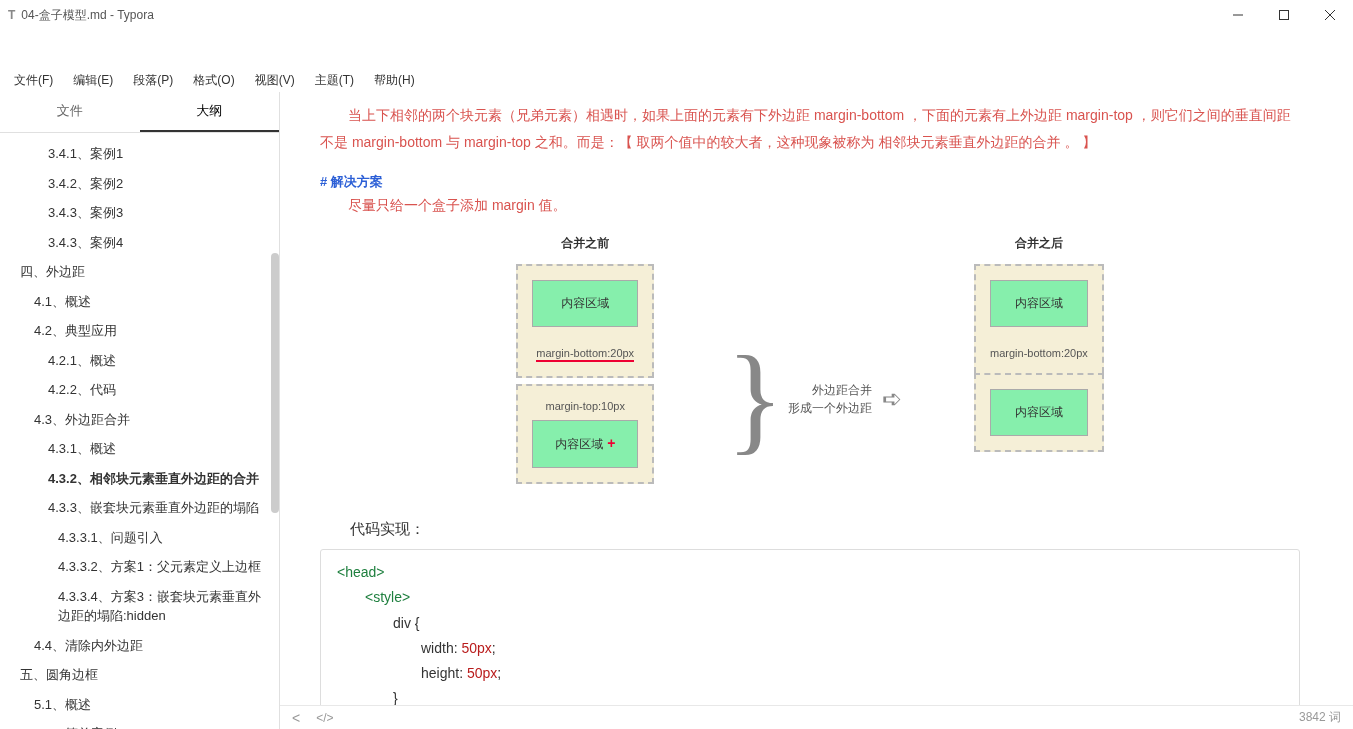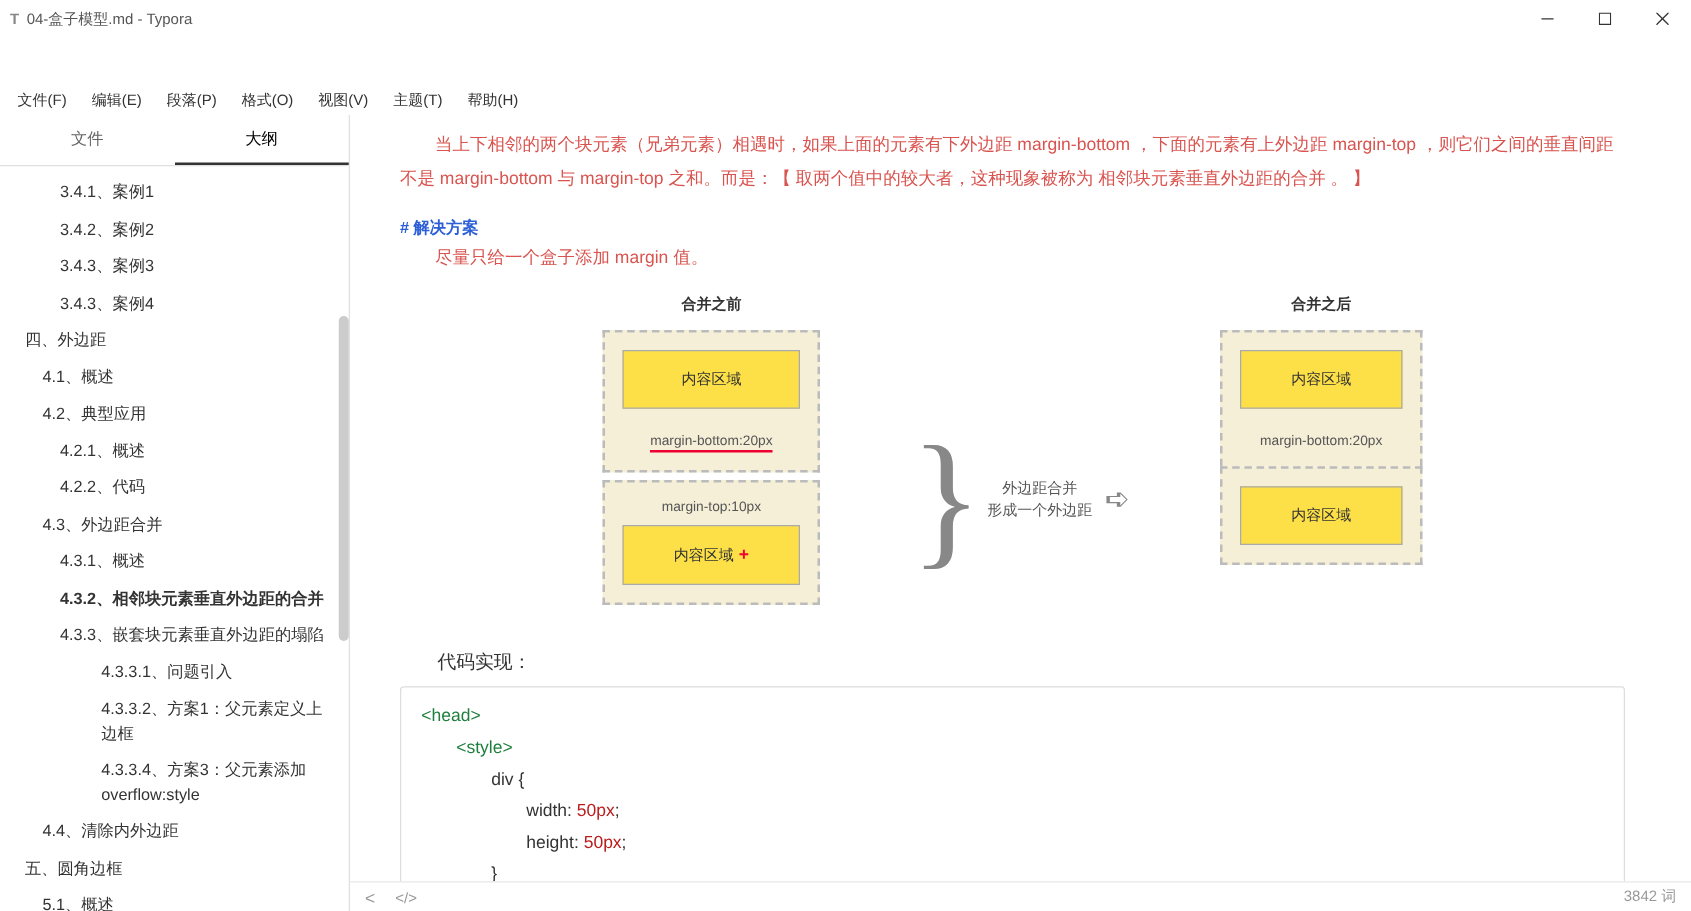--- a/index.html
+++ b/index.html
@@ -20,37 +20,37 @@
 .sidebar-tabs { display: flex; border-bottom: 1px solid #e0e0e0; }
 .sidebar-tab { flex: 1; text-align: center; padding: 10px 0; font-size: 13px; color: #666; }
 .sidebar-tab.active { color: #000; border-bottom: 2px solid #333; font-weight: 500; }
 
 .outline { flex: 1; overflow-y: auto; padding: 6px 0; position: relative; }
 .outline-item { padding: 5px 10px 5px 0; font-size: 13px; color: #333; line-height: 1.5; }
 .outline-item.active { font-weight: bold; }
 .lvl-1 { padding-left: 20px; }
 .lvl-2 { padding-left: 34px; }
 .lvl-3 { padding-left: 48px; }
-.lvl-4 { padding-left: 81px; }
+.lvl-4 { padding-left: 58px; }
 .outline-scrollbar { position: absolute; right: 0; top: 120px; width: 8px; height: 260px; background: #ccc; border-radius: 4px; }
 
 .content { flex: 1; overflow: auto; position: relative; }
 .content-inner { padding: 0 40px 20px 40px; max-width: 1060px; }
 
 .quote-block { border-left: 0px solid #ddd; padding: 0 0 0 0; margin-top: 10px; color: #d9534f; line-height: 1.9; font-size: 14px; }
 .quote-indent { text-indent: 2em; }
 
 .solution-title { color: #2c5fd6; margin: 18px 0 6px 0; font-size: 13px; font-weight: bold; }
 .solution-text { color: #d9534f; margin-left: 28px; font-size: 14px; }
 
 .diagram-wrap { display: flex; justify-content: center; gap: 72px; margin: 20px 0 30px 0; align-items: flex-start; }
 .diagram-col { text-align: center; }
 .diagram-title { font-size: 12px; font-weight: bold; margin-bottom: 12px; }
 .dashed-box { border: 2px dashed #bbb; background: #f5efd7; padding: 14px; margin-bottom: 6px; }
-.solid-box { border: 1px solid #aaa; background: #fde047; padding: 14px 40px; font-size: 12px; }
+.solid-box { border: 1px solid #aaa; background: #86efac; padding: 14px 22px; font-size: 12px; }
 .margin-label { font-size: 11px; color: #555; text-align: center; margin-top: 20px; font-family: Arial; }
 .red-underline { border-bottom: 2px solid #e03; display: inline-block; padding-bottom: 1px; }
 .red-plus { color: #e03; font-weight: bold; font-size: 14px; margin-left: 4px; }
 .brace-col { display: flex; align-items: center; font-size: 12px; color: #555; margin-top: 110px; }
 .brace { font-size: 120px; color: #888; line-height: 0.9; font-family: serif; margin-right: 4px; }
 .arrow-shape { display: inline-block; margin-left: 10px; color: #888; font-size: 24px; }
 .dbox-merged { border: 2px dashed #bbb; background: #f5efd7; padding: 14px; }
 .dbox-merged.top { border-bottom: none; }
 .dbox-merged.bottom { border-top: 2px dashed #bbb; }
 
@@ -117,21 +117,21 @@
         <div class="outline-item lvl-2">4.1、概述</div>
         <div class="outline-item lvl-2">4.2、典型应用</div>
         <div class="outline-item lvl-3">4.2.1、概述</div>
         <div class="outline-item lvl-3">4.2.2、代码</div>
         <div class="outline-item lvl-2">4.3、外边距合并</div>
         <div class="outline-item lvl-3">4.3.1、概述</div>
         <div class="outline-item lvl-3 active">4.3.2、相邻块元素垂直外边距的合并</div>
         <div class="outline-item lvl-3">4.3.3、嵌套块元素垂直外边距的塌陷</div>
         <div class="outline-item lvl-4">4.3.3.1、问题引入</div>
         <div class="outline-item lvl-4">4.3.3.2、方案1：父元素定义上边框</div>
-        <div class="outline-item lvl-4">4.3.3.4、方案3：父元素添加overflow:style</div>
+        <div class="outline-item lvl-4">4.3.3.4、方案3：嵌套块元素垂直外边距的塌陷:hidden</div>
         <div class="outline-item lvl-2">4.4、清除内外边距</div>
         <div class="outline-item lvl-1">五、圆角边框</div>
         <div class="outline-item lvl-2">5.1、概述</div>
         <div class="outline-item lvl-2">5.2、简单案例</div>
         <div class="outline-scrollbar"></div>
       </div>
   </div>
 
   <div class="content">
     <div class="content-inner">
@@ -151,21 +151,21 @@
             <div class="margin-label"><span class="red-underline">margin-bottom:20px</span></div>
           </div>
           <div class="dashed-box">
             <div class="margin-label" style="margin-top:0;margin-bottom:8px;">margin-top:10px</div>
             <div class="solid-box"><span>内容区域</span><span class="red-plus">+</span></div>
           </div>
         </div>
 
         <div class="brace-col">
           <span class="brace">}</span>
-          <div style="text-align:center;line-height:1.5;">
+          <div style="text-align:right;line-height:1.5;">
             <div>外边距合并</div>
             <div>形成一个外边距</div>
           </div>
           <span class="arrow-shape">➪</span>
         </div>
 
         <div class="diagram-col">
           <div class="diagram-title">合并之后</div>
           <div class="dbox-merged top">
             <div class="solid-box">内容区域</div>

